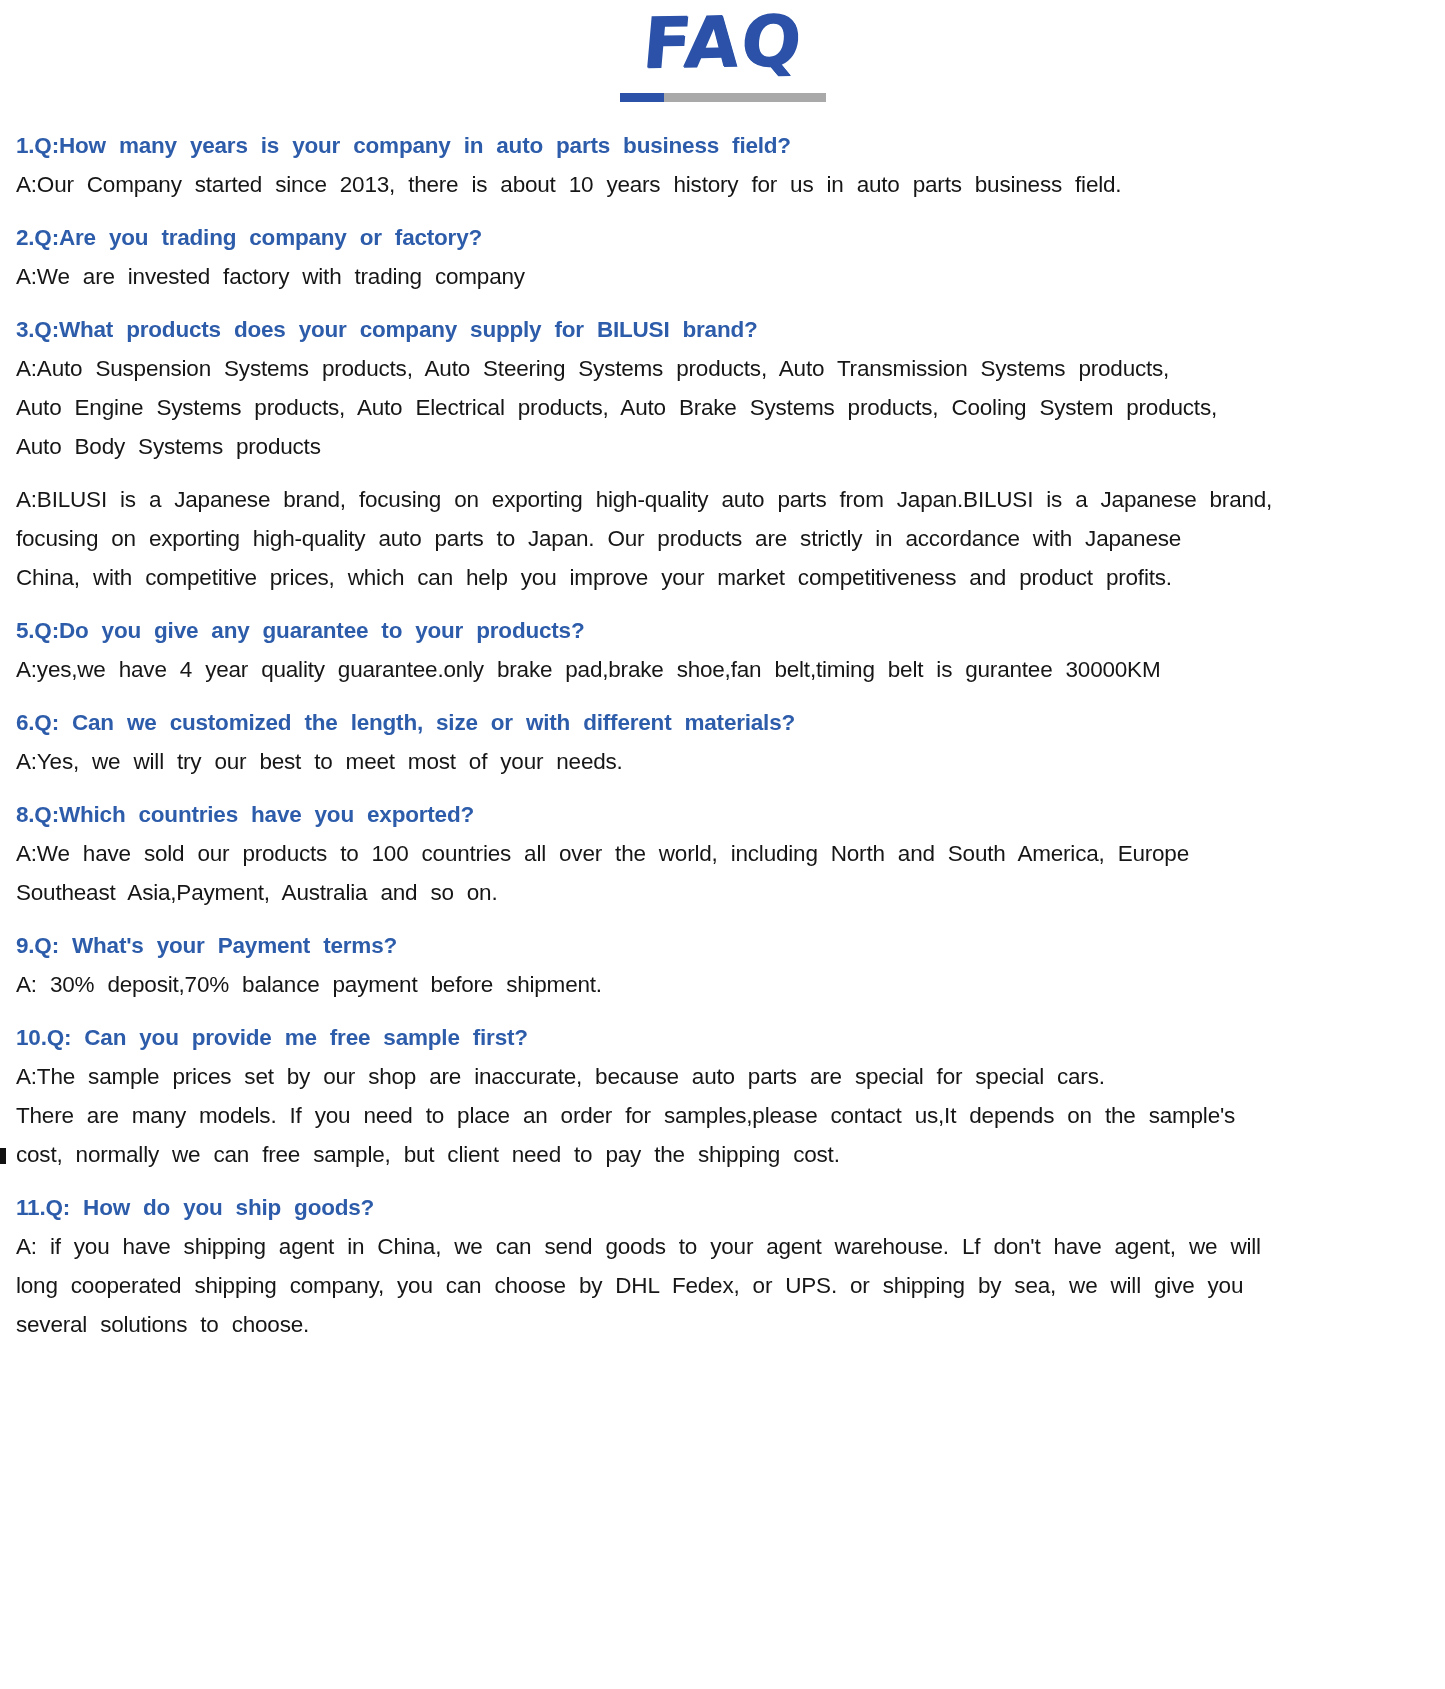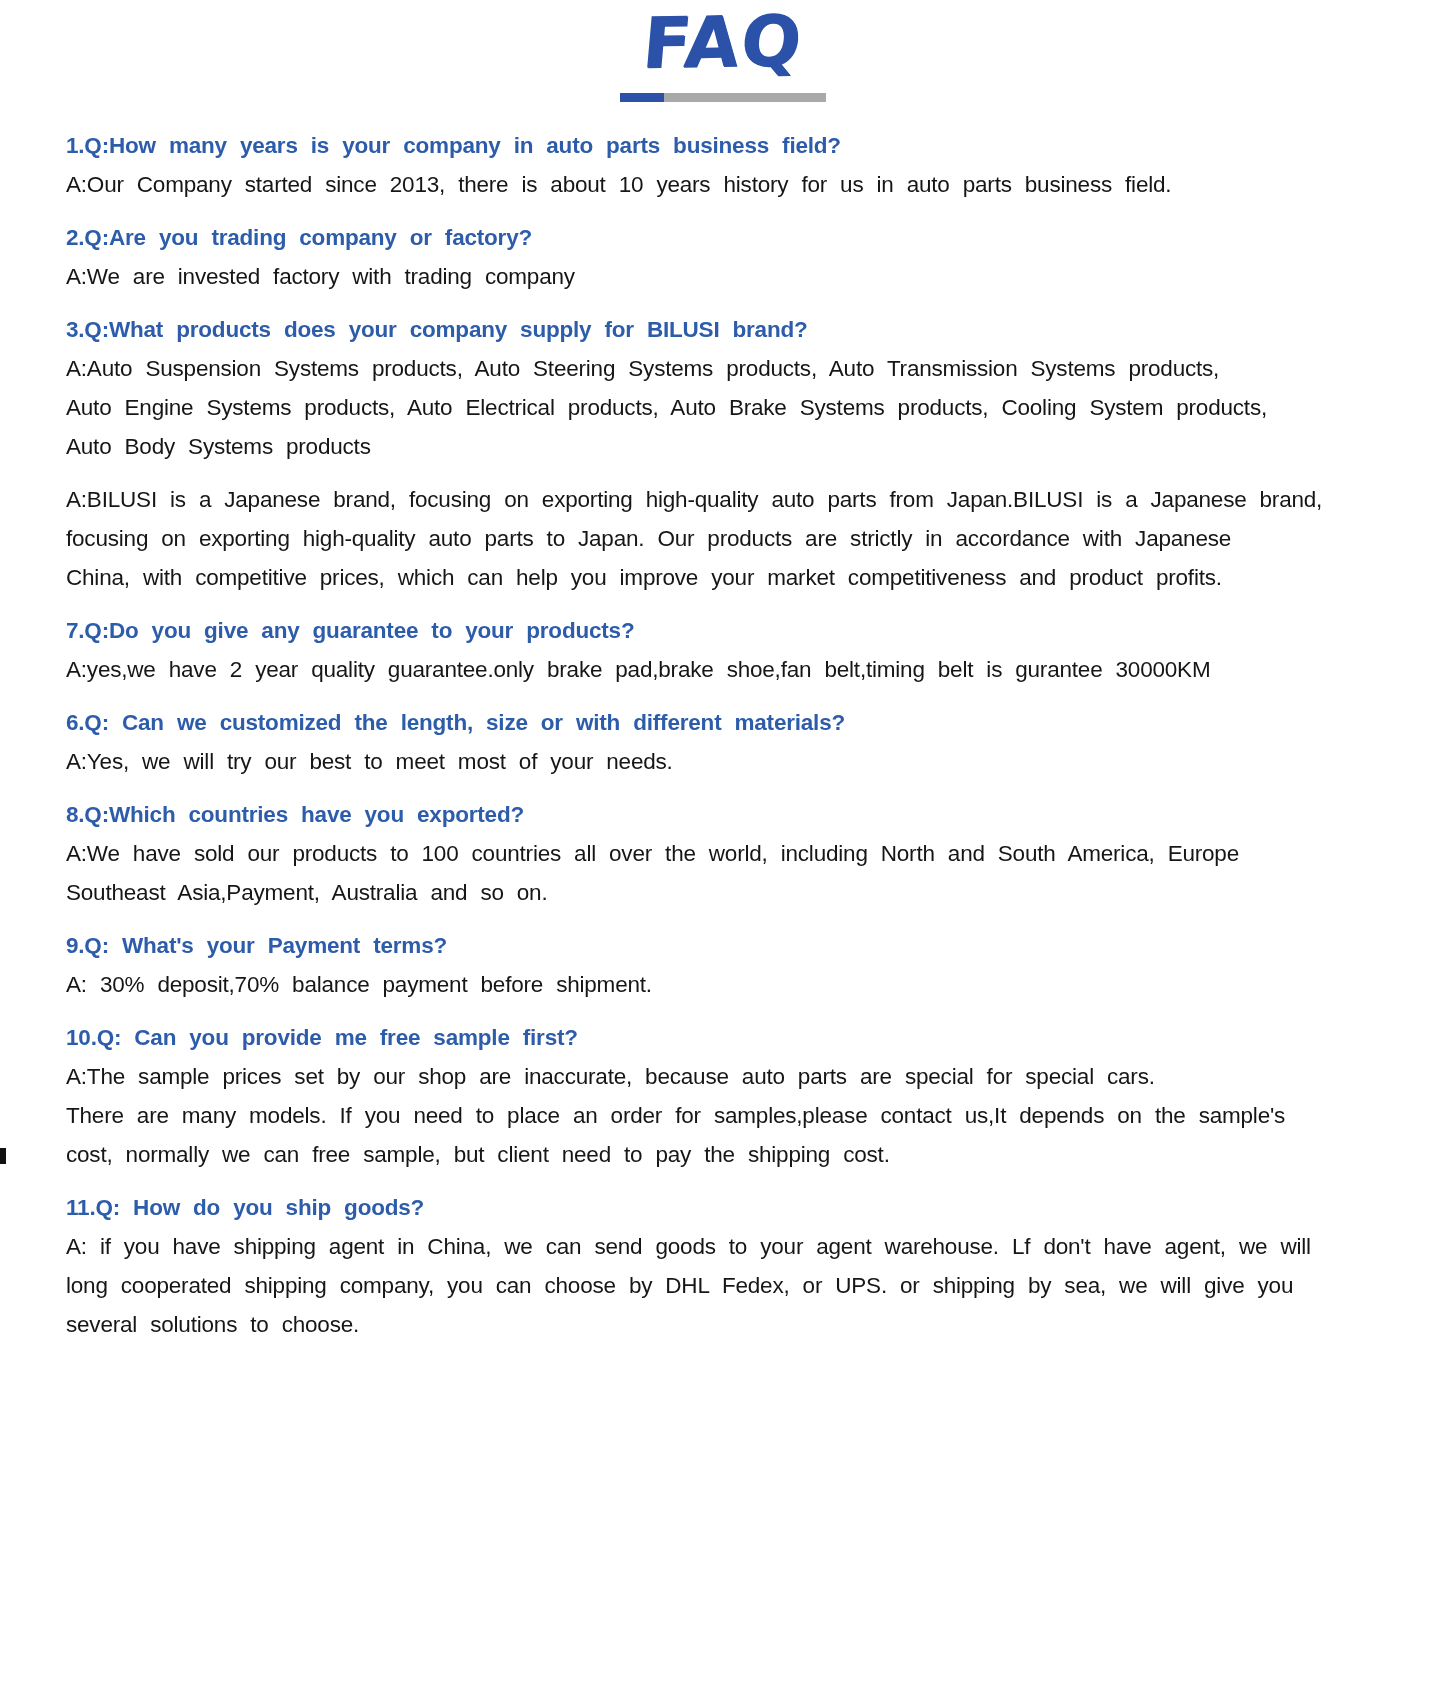--- a/index.html
+++ b/index.html
@@ -46,22 +46,21 @@
     height: 9px;
     background: #2b52a8;
   }
   .bar-gray {
     width: 162px;
     height: 9px;
     background: #a9a9a9;
   }
   
   .faq-list {
-    padding: 24px 16px 40px 22px;
-    margin-left: 44px;
+    padding: 24px 16px 40px 16px;
   }
   .faq-item {
     margin-bottom: 14px;
   }
   .faq-question {
     color: #2d5caa;
     font-size: 22.5px;
     font-weight: 700;
     line-height: 39px;
     white-space: nowrap;
@@ -126,23 +125,23 @@
 
   <div class="faq-item">
     <div class="faq-answer">
           <div class="answer-line">A:BILUSI is a Japanese brand, focusing on exporting high-quality auto parts from Japan.BILUSI is a Japanese brand,</div>
           <div class="answer-line">focusing on exporting high-quality auto parts to Japan. Our products are strictly in accordance with Japanese</div>
           <div class="answer-line">China, with competitive prices, which can help you improve your market competitiveness and product profits.</div>
         </div>
   </div>
 
   <div class="faq-item">
-    <div class="faq-question">7.Q:Do you give any guarantee to your products?</div>
+    <div class="faq-question">5.Q:Do you give any guarantee to your products?</div>
     <div class="faq-answer">
-          <div class="answer-line">A:yes,we have 2 year quality guarantee.only brake pad,brake shoe,fan belt,timing belt is gurantee 30000KM</div>
+          <div class="answer-line">A:yes,we have 4 year quality guarantee.only brake pad,brake shoe,fan belt,timing belt is gurantee 30000KM</div>
         </div>
   </div>
 
   <div class="faq-item">
     <div class="faq-question">6.Q: Can we customized the length, size or with different materials?</div>
     <div class="faq-answer">
           <div class="answer-line">A:Yes, we will try our best to meet most of your needs.</div>
         </div>
   </div>
 

